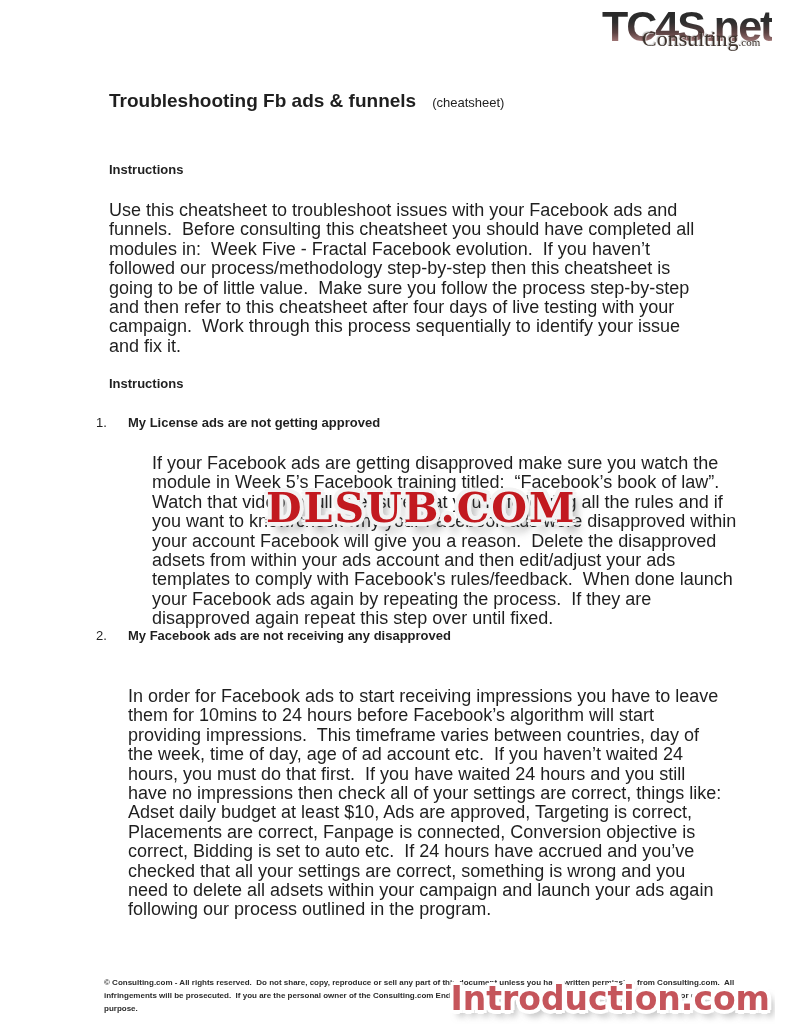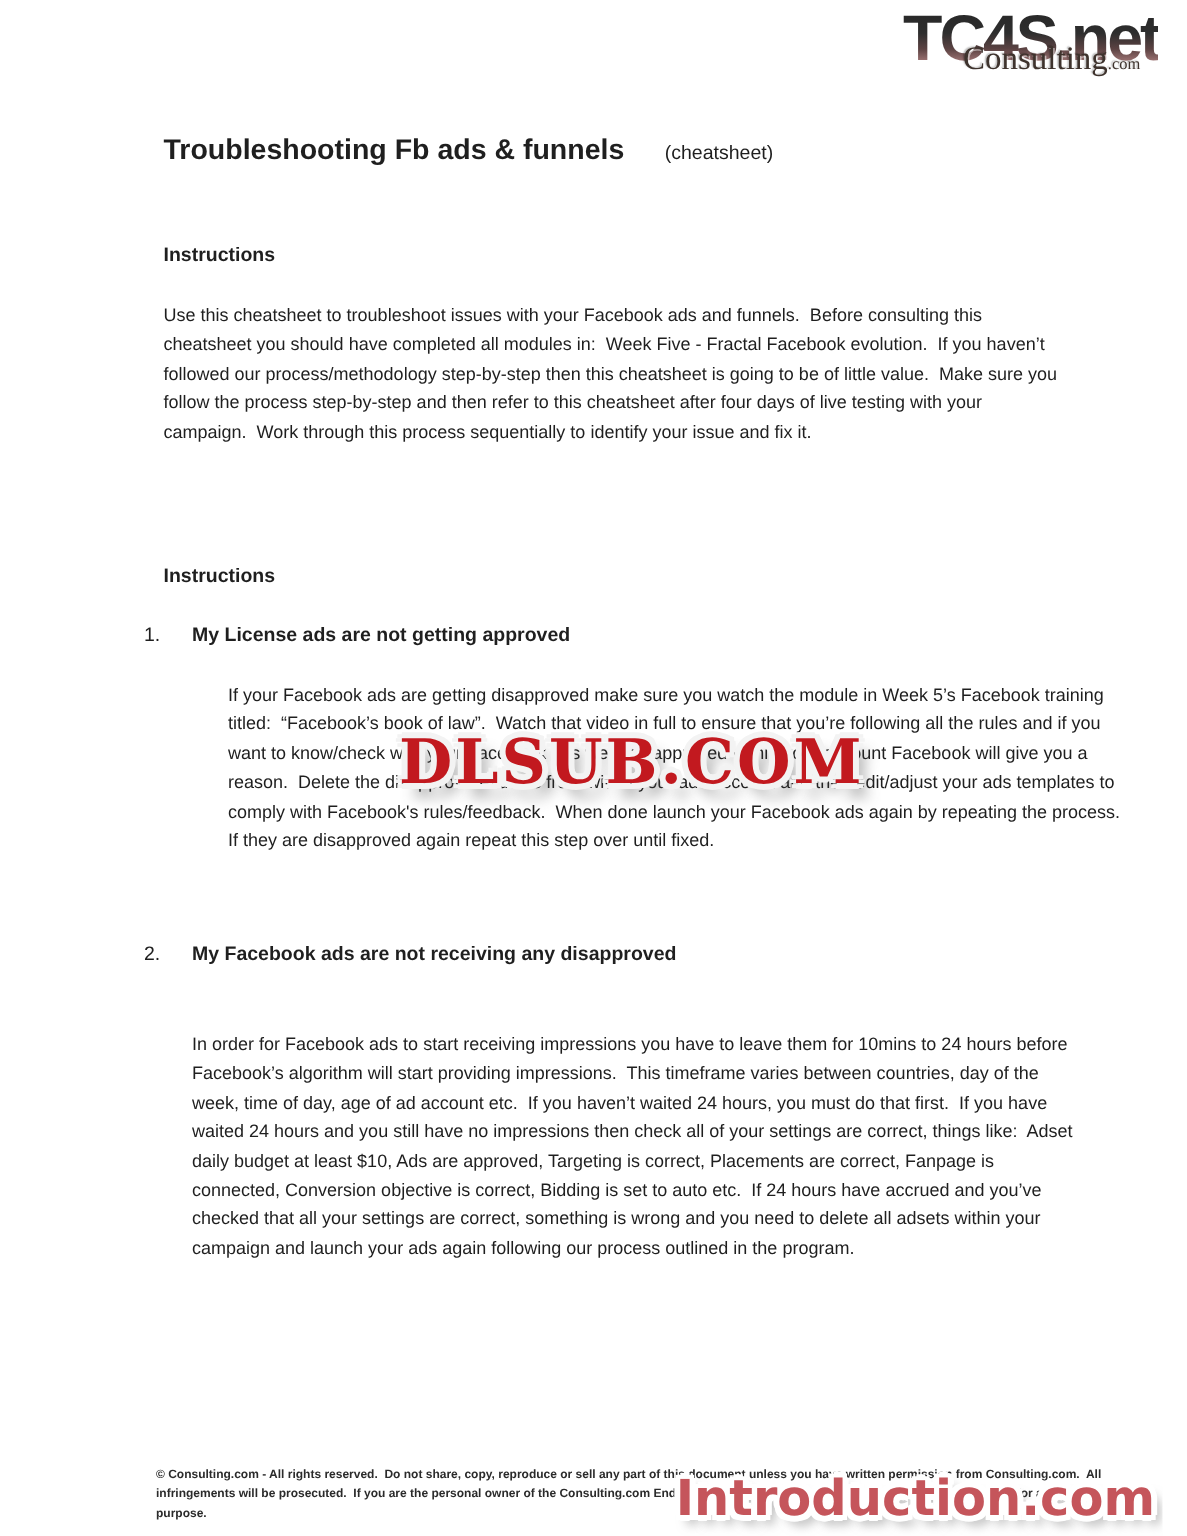--- a/index.html
+++ b/index.html
@@ -21,24 +21,24 @@
     position:absolute; left:40px; top:24px;
     font-family:"Liberation Serif", serif; font-size:22px; color:#3e332d;
     text-shadow:1px 1px 0 rgba(255,255,255,0.55), -1px -1px 1px rgba(0,0,0,0.25);
     white-space:nowrap;
     text-align:right;
   }
   .logo-overlay .suffix { font-size:11px; }
 
   
   .title { position:absolute; left:93px; top:90px; font-size:19px; font-weight:bold; white-space:nowrap; }
-  .title .suffix { font-size:13px; font-weight:normal; margin-left:27px; }
+  .title .suffix { font-size:13px; font-weight:normal; margin-left:16px; }
 
   .sec-heading { position:absolute; font-size:13px; font-weight:bold; }
-  .body-text { position:absolute; font-size:12px; line-height:19.4px; white-space:pre-wrap; }
+  .body-text { position:absolute; font-size:18px; line-height:19.4px; white-space:pre-wrap; }
 
   .h-introduction { left:93px; top:162px; }
   .p-introduction { left:93px; top:201px; width:601px; }
   .h-instructions { left:93px; top:376px; }
 
   .item-number { position:absolute; left:80px; font-size:13px; }
   .item-heading { position:absolute; left:112px; font-size:13px; font-weight:bold; }
   .num-1, .head-1 { top:415px; }
   .body-1 { left:112px; top:454px; width:596px;margin-left:24px; }
   .num-2, .head-2 { top:628px; }

